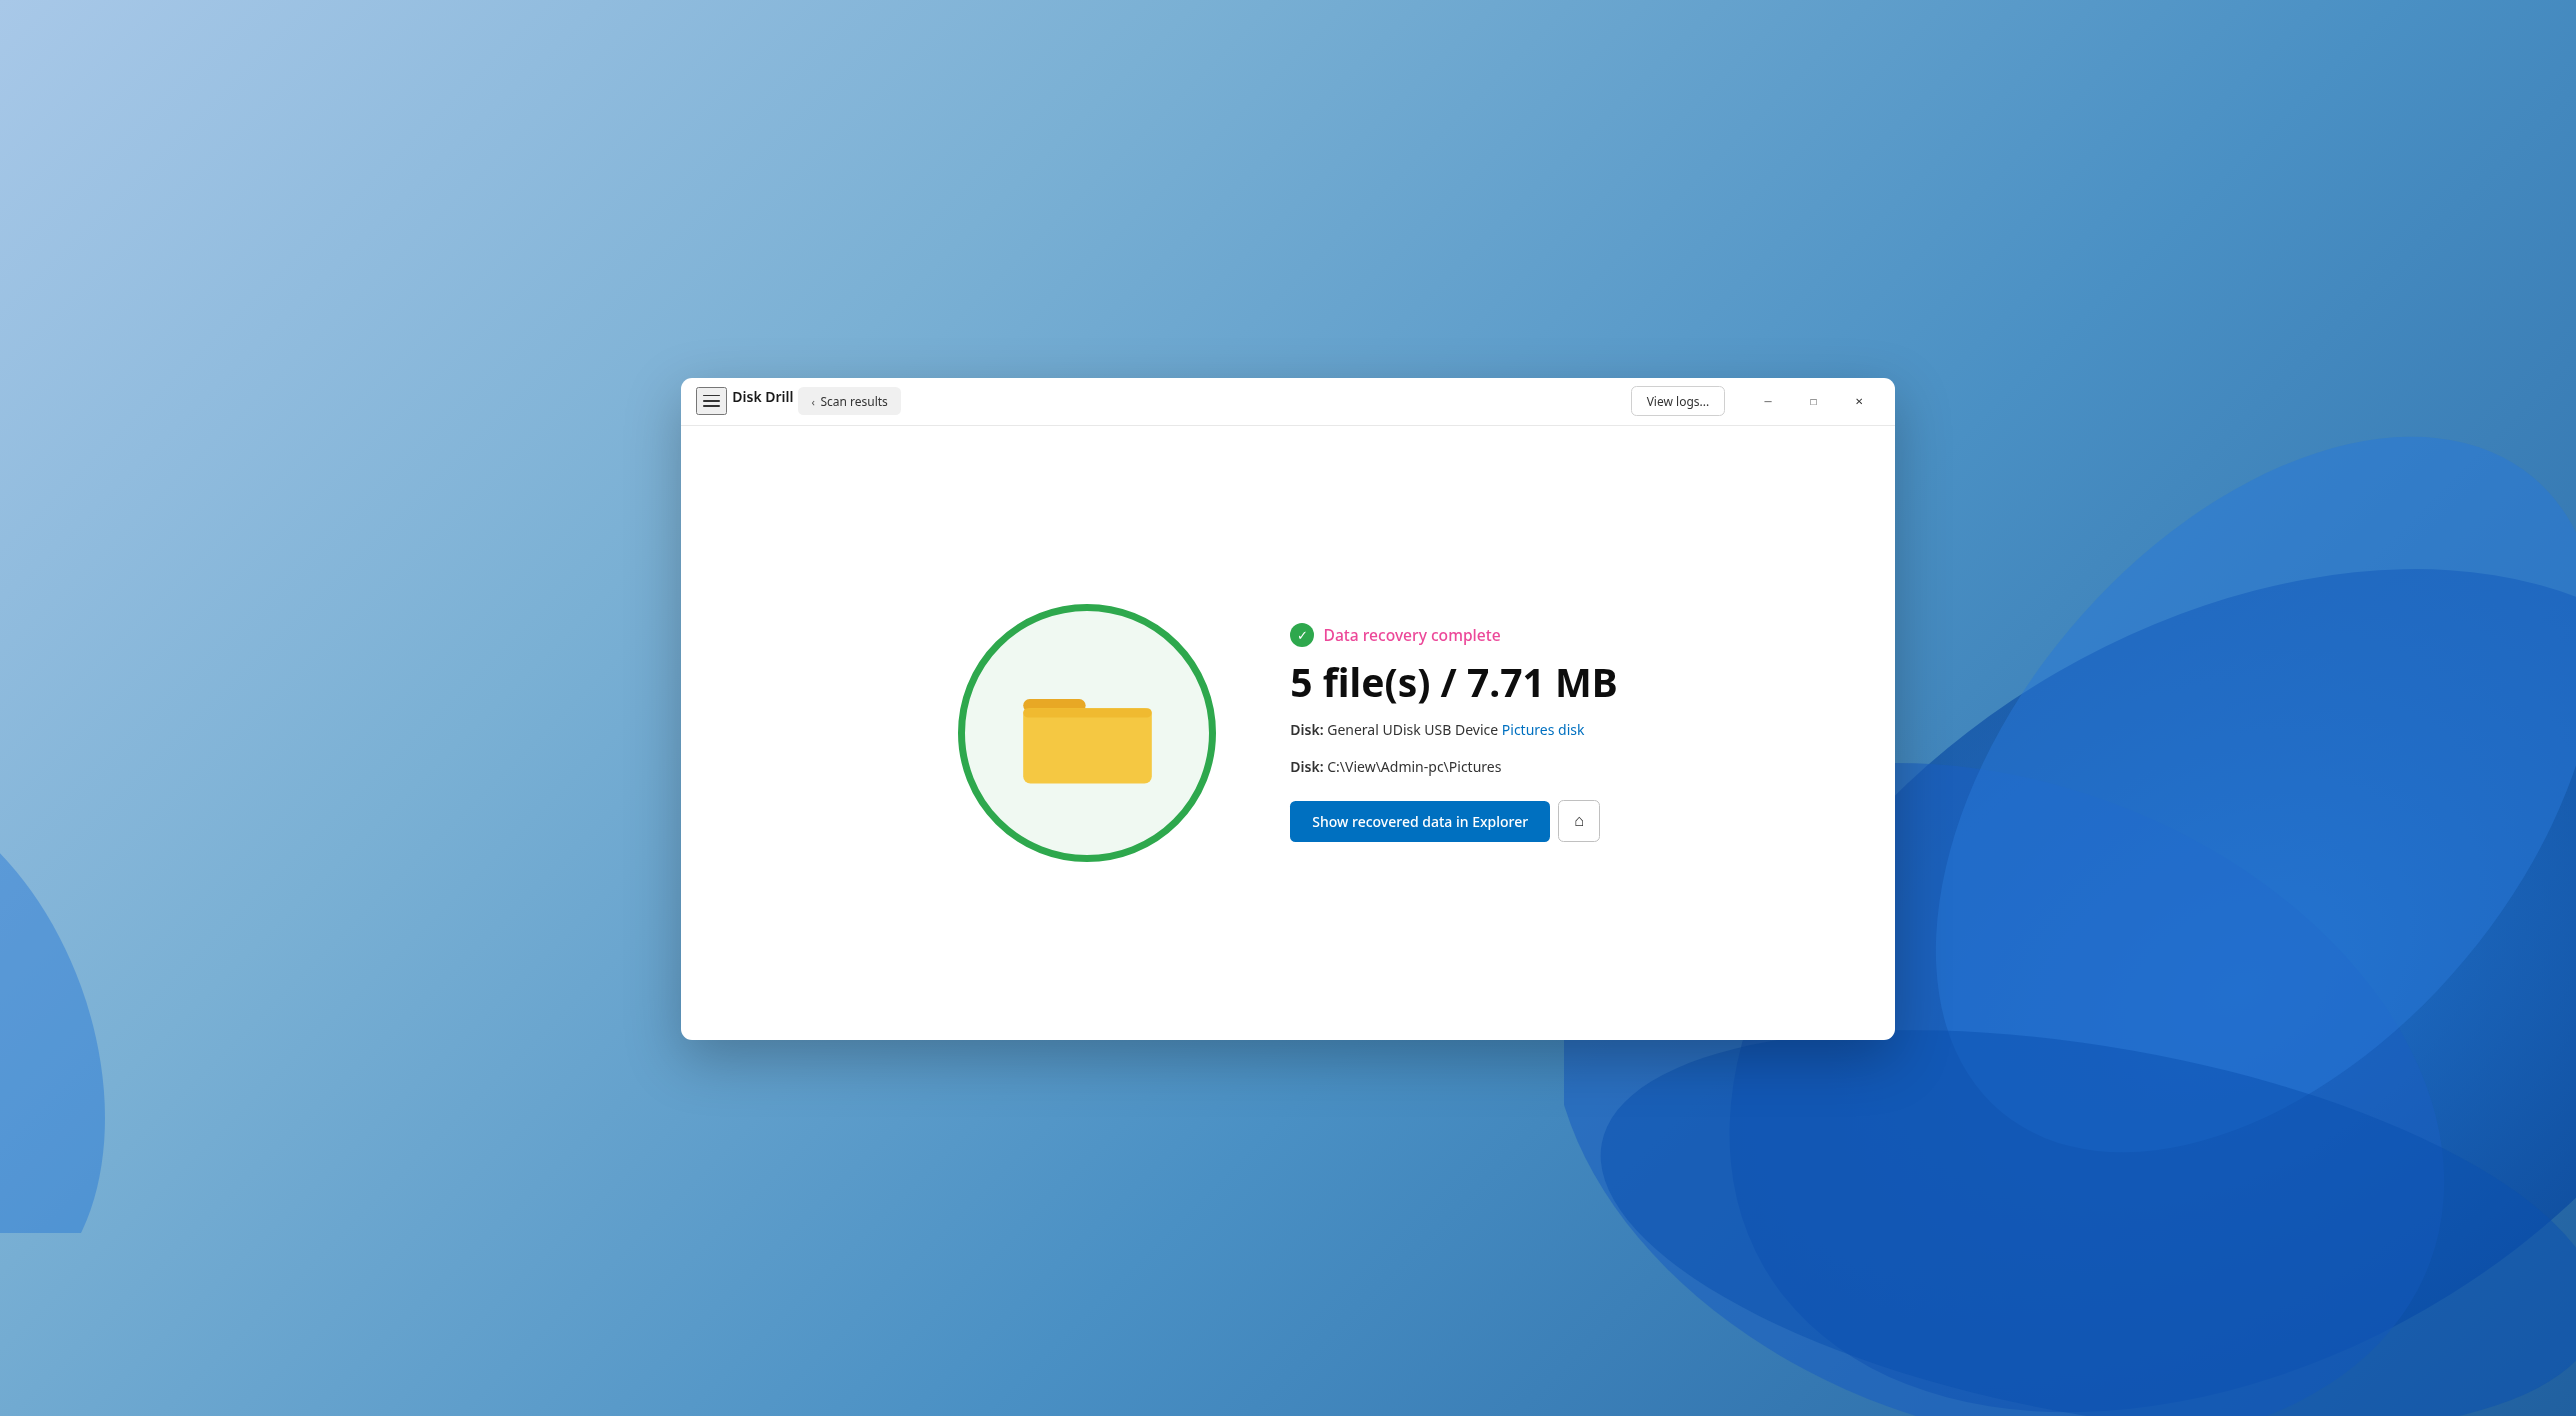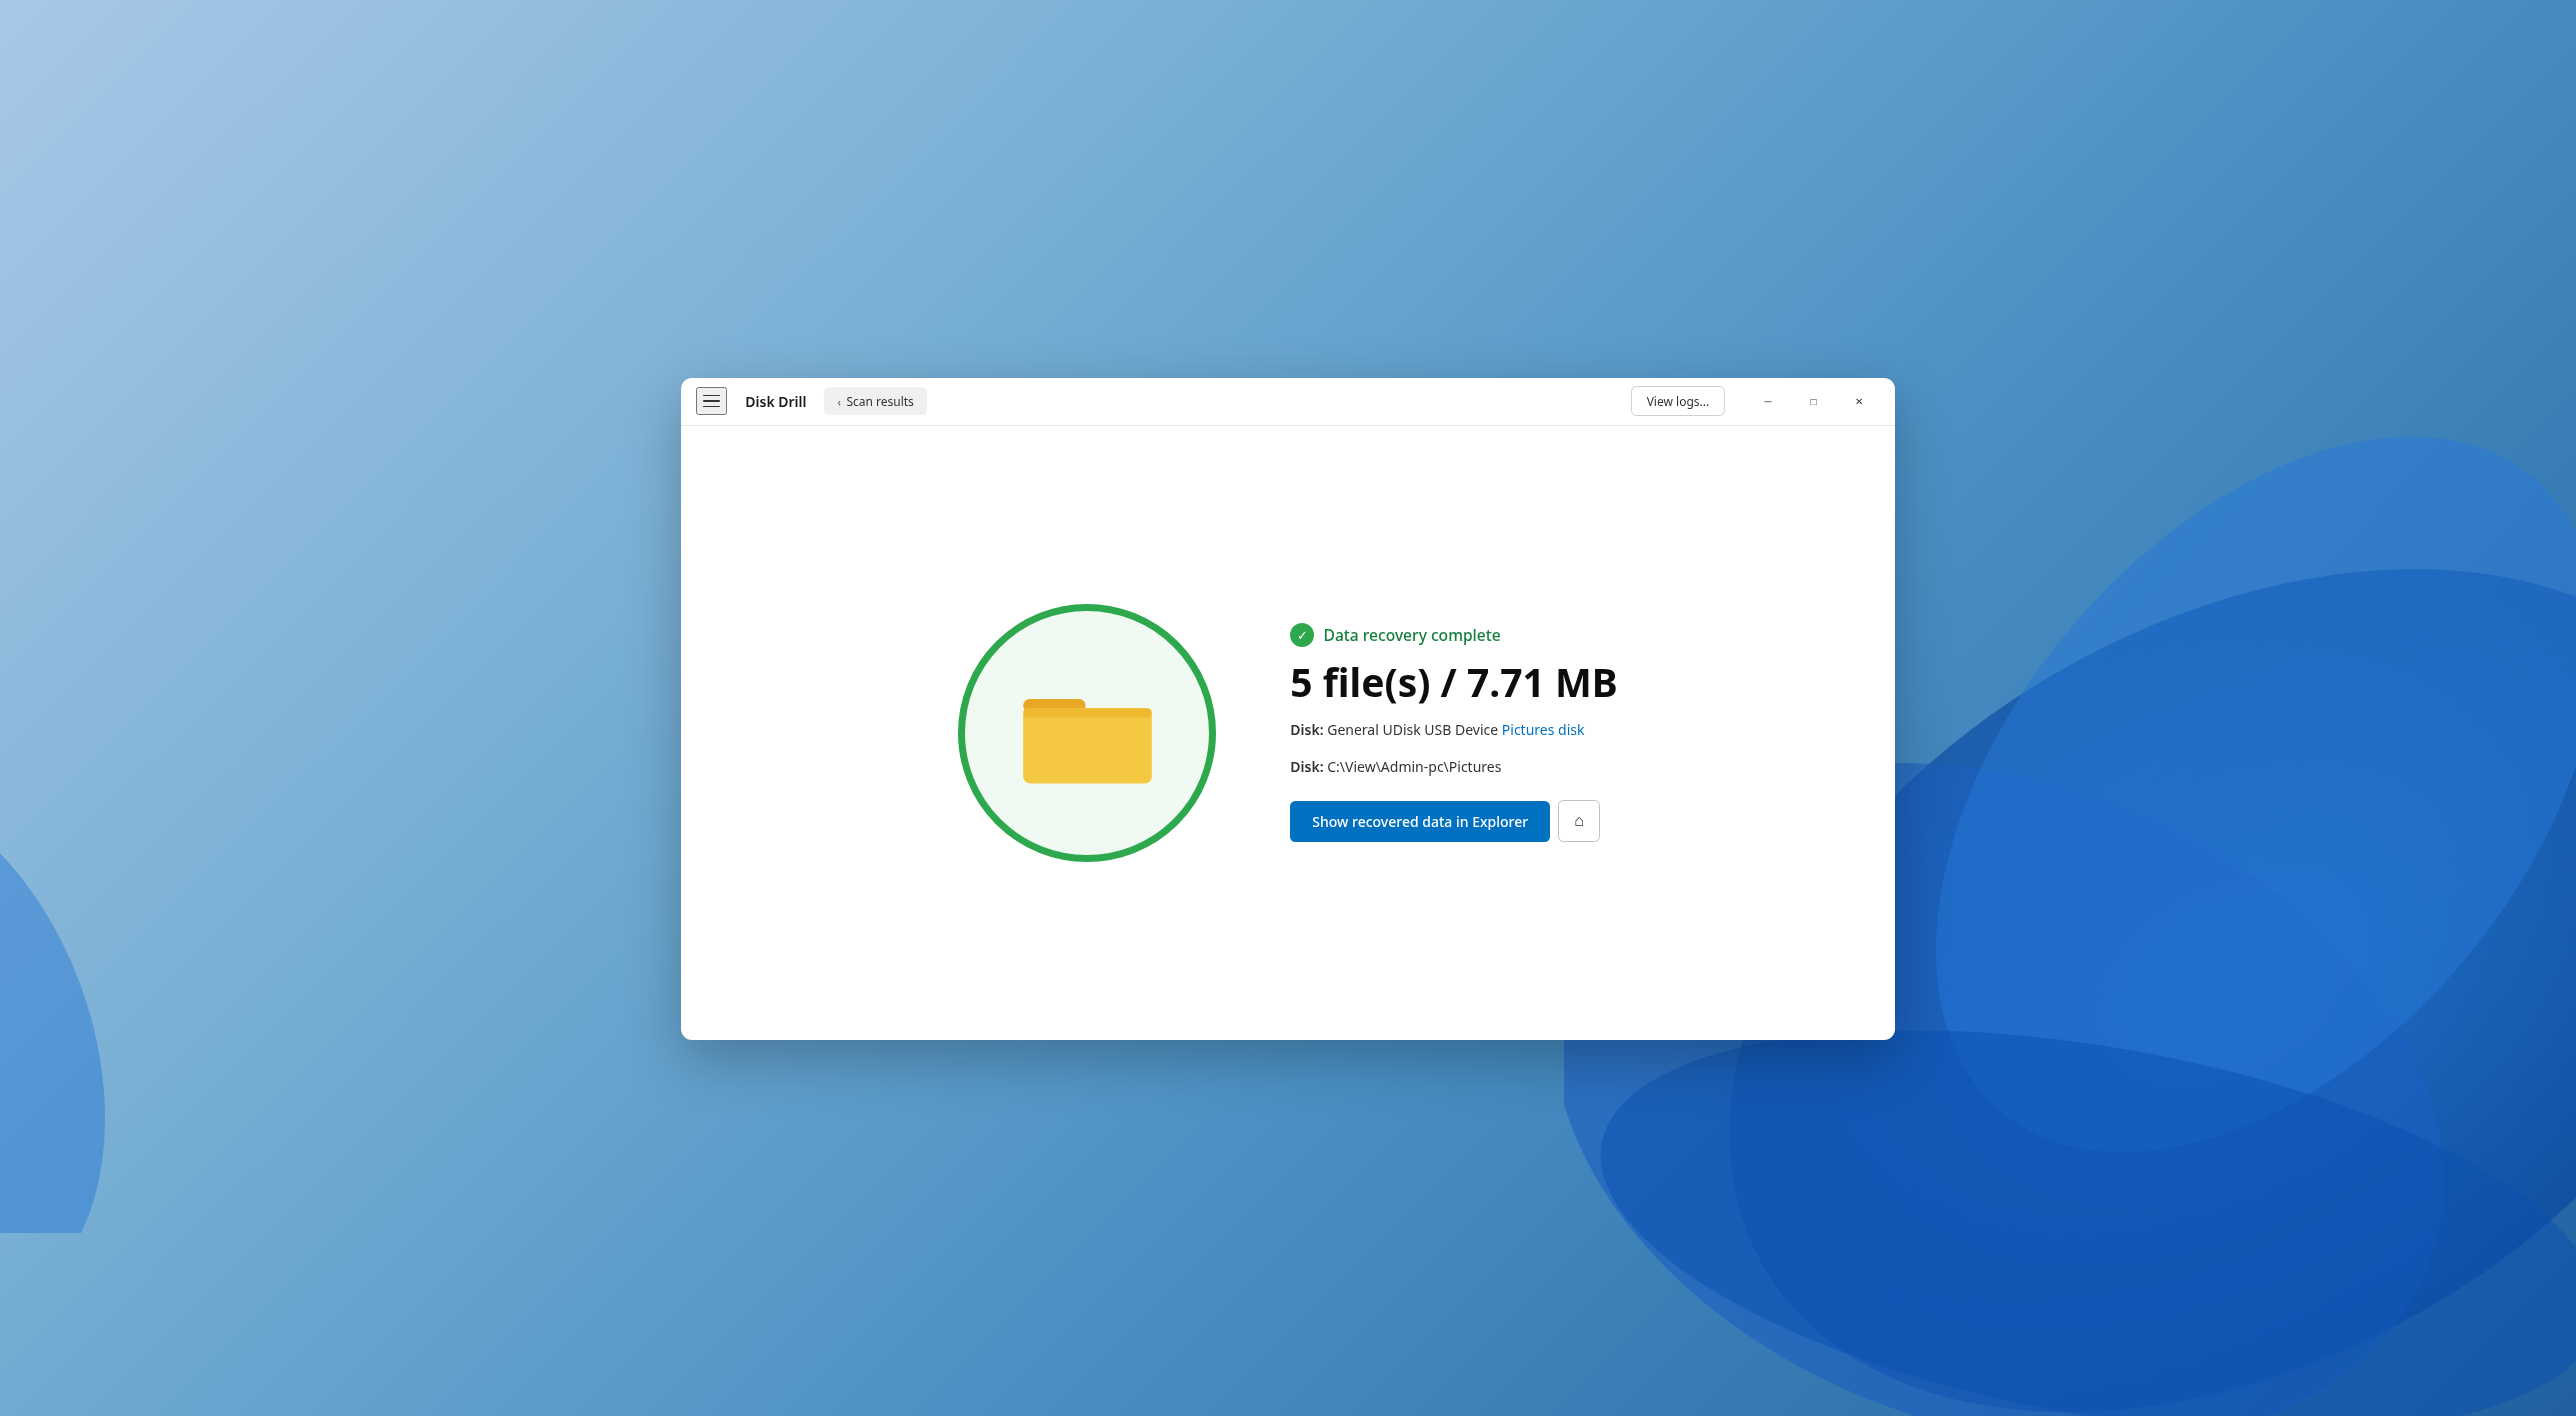--- a/index.html
+++ b/index.html
@@ -53,22 +53,21 @@
       display: flex;
       align-items: center;
       padding: 0 14.7px;
       height: 48px;
       border-bottom: 0.9px solid #e8e8e8;
       flex-shrink: 0;
     }
 
     .titlebar-left {
       display: flex;
-      align-items: center;
-      gap: 18px;
+      gap: 5px;
       flex: 1;
     }
 
     .hamburger-icon {
       display: flex;
       flex-direction: column;
       gap: 3.7px;
       cursor: pointer;
       padding: 5.5px;
     }
@@ -189,21 +188,21 @@
       align-items: center;
       justify-content: center;
       color: white;
       font-size: 13px;
       flex-shrink: 0;
     }
 
     .status-text {
       font-size: 15.6px;
       font-weight: 500;
-      color: #15803d;
+      color: #ec4899;
     }
 
     .files-size {
       font-size: 39px;
       font-weight: 700;
       color: #0d0d0d;
       line-height: 1.1;
     }
 
     .meta-row {

